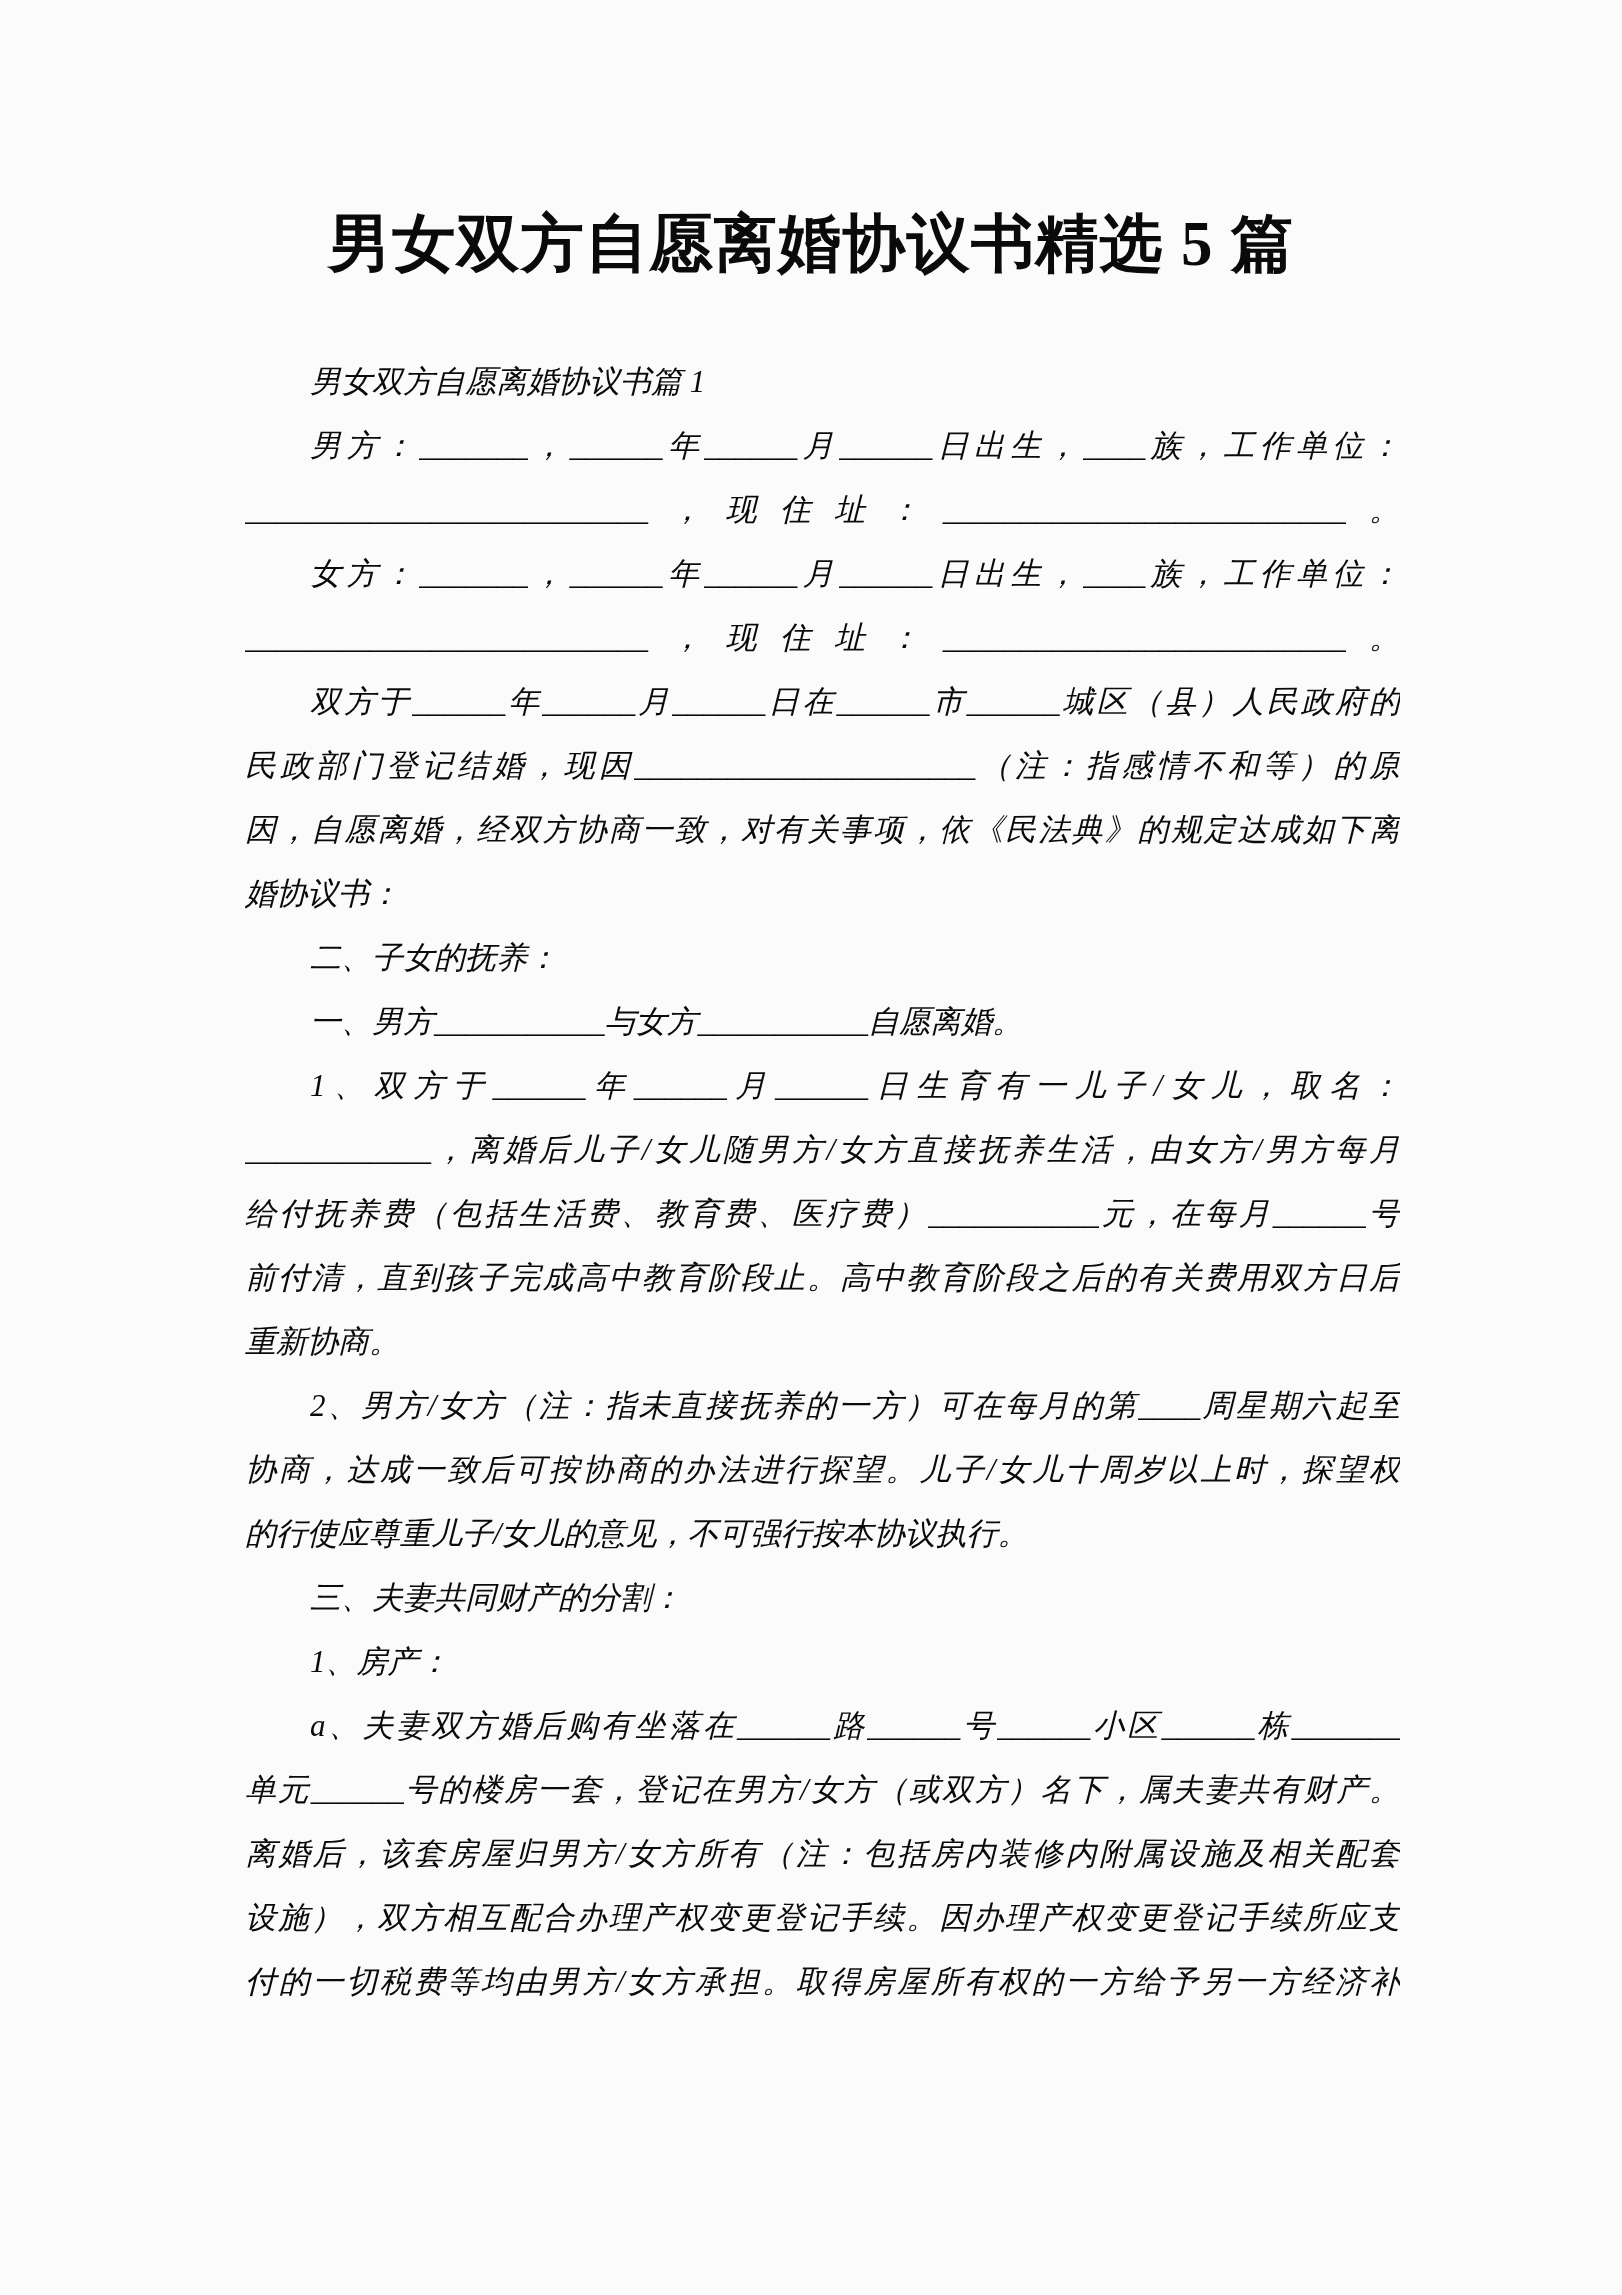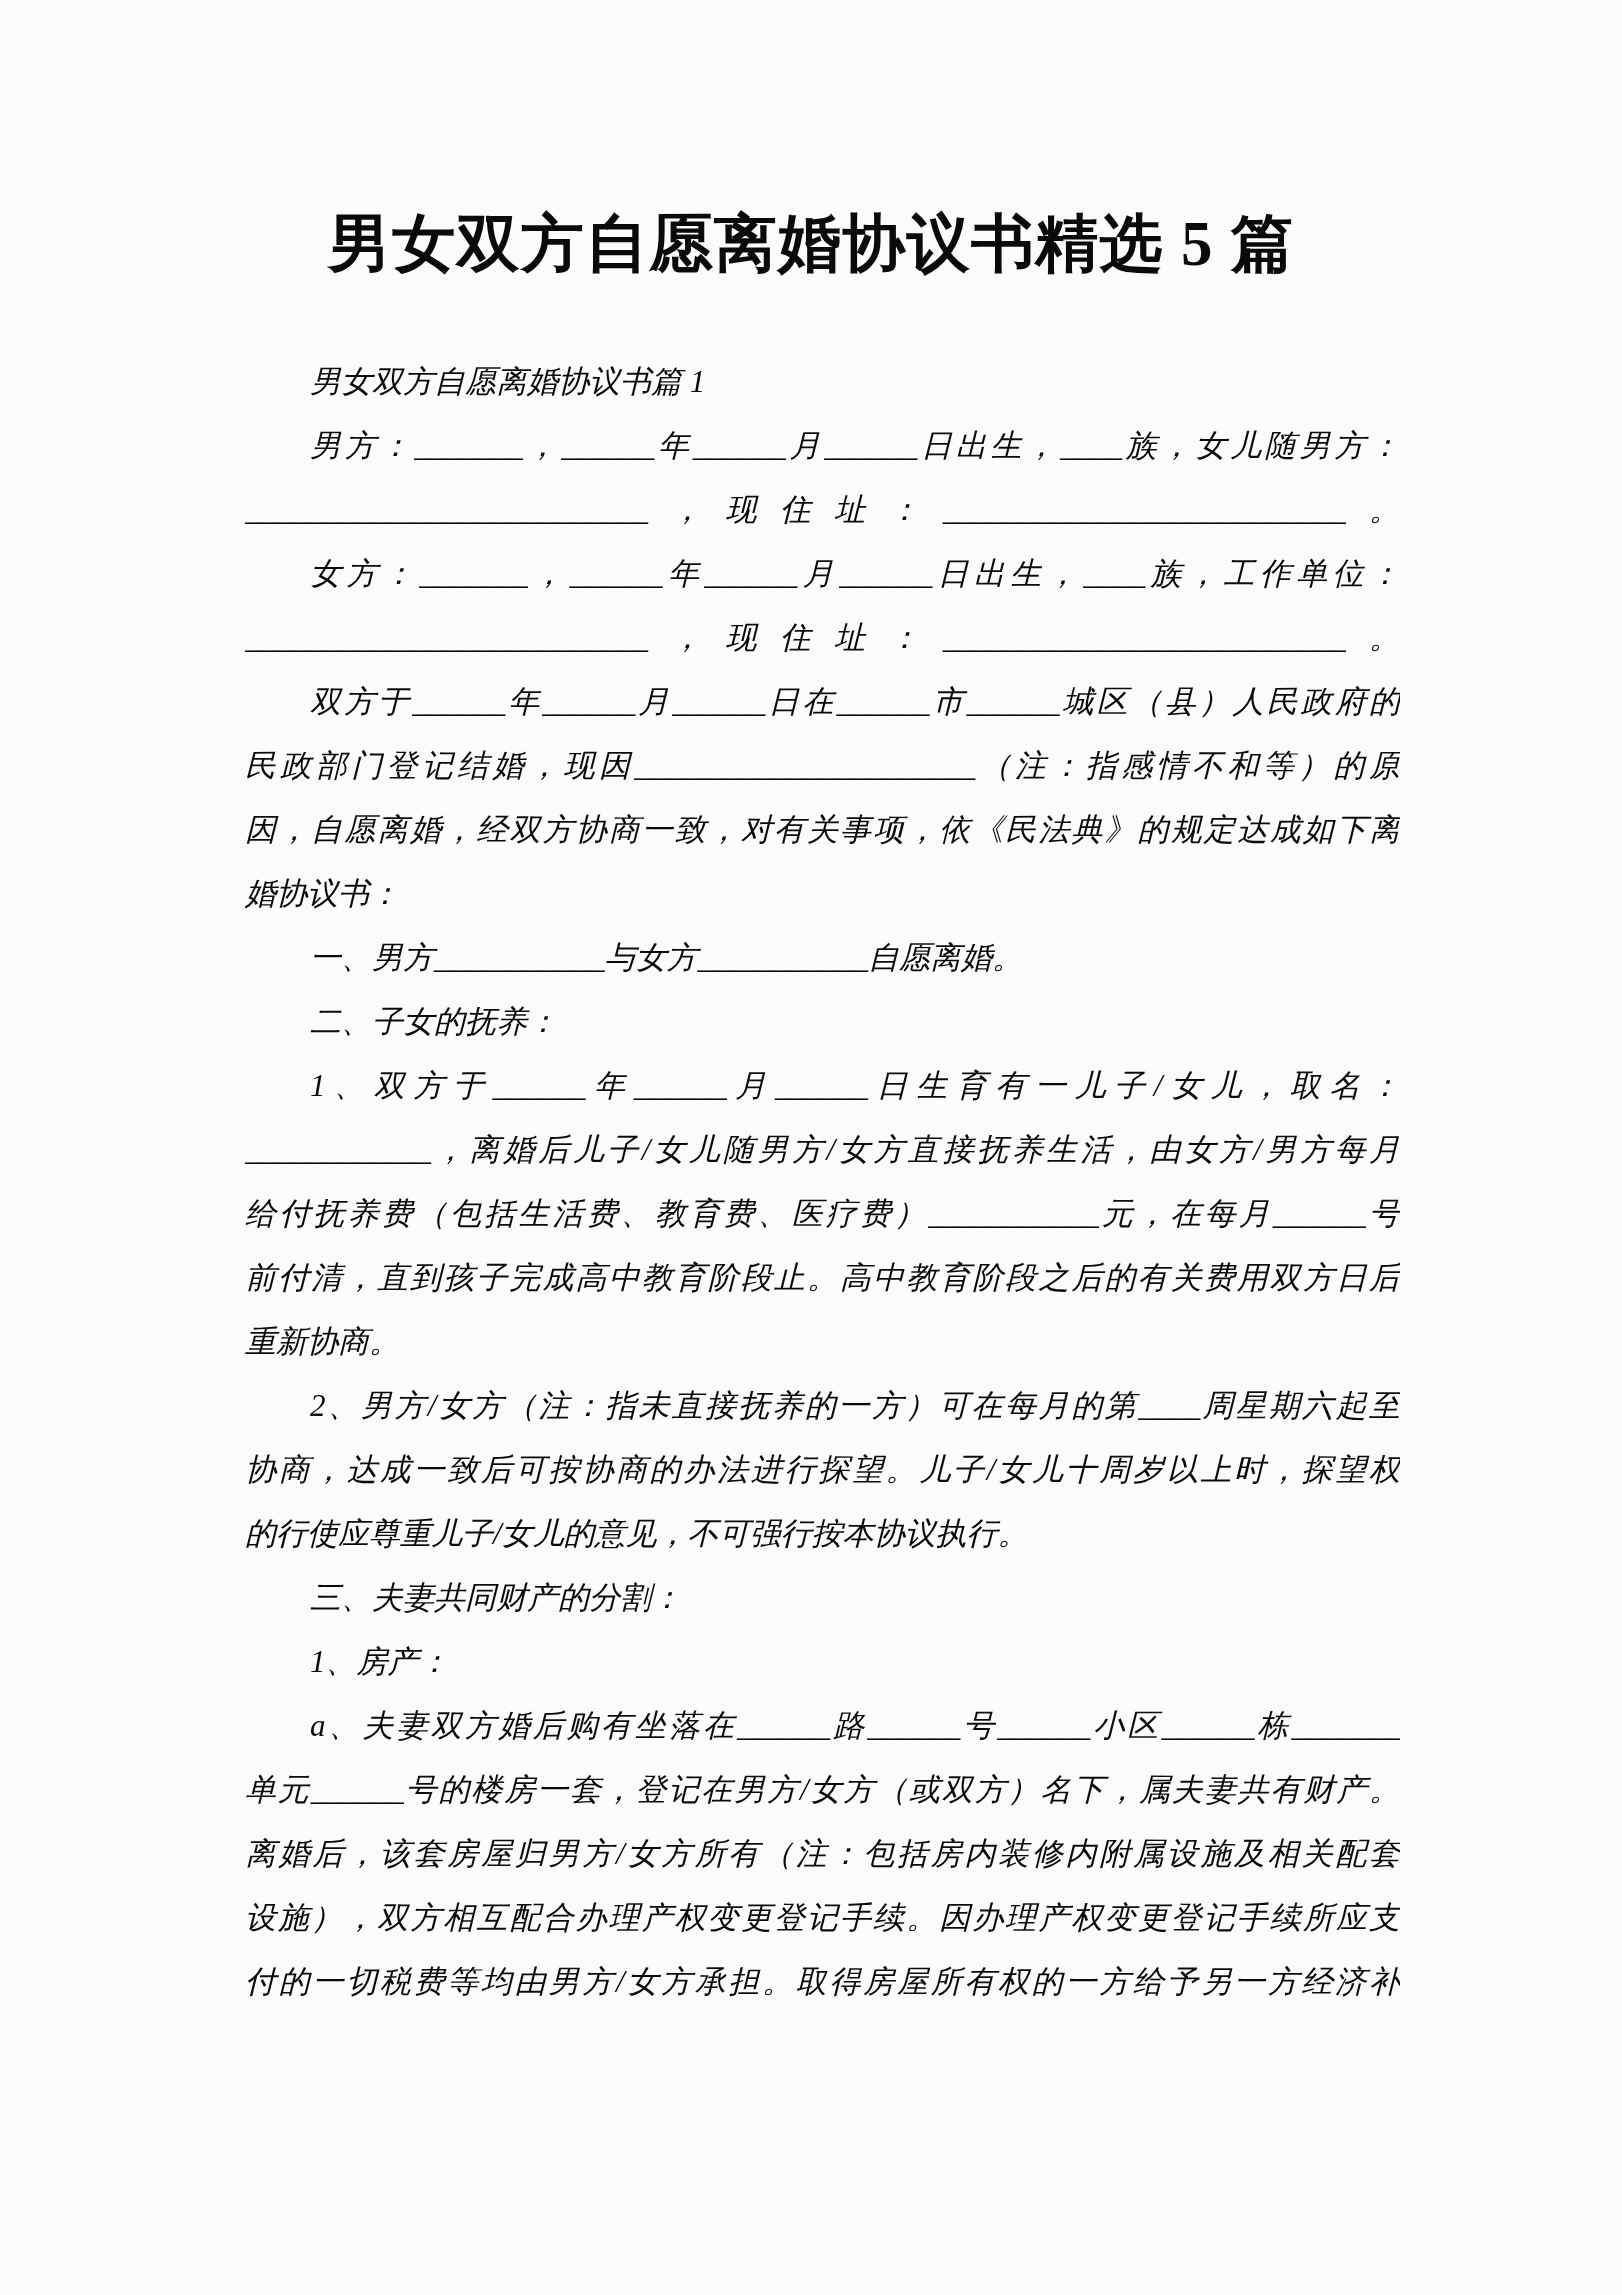--- a/index.html
+++ b/index.html
@@ -49,30 +49,30 @@
     text-align-last: justify;
   }
 </style>
 </head>
 <body>
 
 <div class="page">
   <div class="doc-title">男女双方自愿离婚协议书精选 5 篇</div>
   <div class="doc-body">
       <div class="line indent">男女双方自愿离婚协议书篇 1</div>
-      <div class="line indent justify">男方：_______，______年______月______日出生，____族，女儿随男方：</div>
+      <div class="line indent justify">男方：_______，______年______月______日出生，____族，工作单位：</div>
       <div class="line justify">__________________________，现住址：__________________________。</div>
       <div class="line indent justify">女方：_______，______年______月______日出生，____族，工作单位：</div>
       <div class="line justify">__________________________，现住址：__________________________。</div>
       <div class="line indent justify">双方于______年______月______日在______市______城区（县）人民政府的</div>
       <div class="line justify">民政部门登记结婚，现因______________________（注：指感情不和等）的原</div>
       <div class="line justify">因，自愿离婚，经双方协商一致，对有关事项，依《民法典》的规定达成如下离</div>
       <div class="line">婚协议书：</div>
+      <div class="line indent">二、子女的抚养：</div>
       <div class="line indent">一、男方___________与女方___________自愿离婚。</div>
-      <div class="line indent">二、子女的抚养：</div>
       <div class="line indent justify">1、双方于______年______月______日生育有一儿子/女儿，取名：</div>
       <div class="line justify">____________，离婚后儿子/女儿随男方/女方直接抚养生活，由女方/男方每月</div>
       <div class="line justify">给付抚养费（包括生活费、教育费、医疗费）___________元，在每月______号</div>
       <div class="line justify">前付清，直到孩子完成高中教育阶段止。高中教育阶段之后的有关费用双方日后</div>
       <div class="line">重新协商。</div>
       <div class="line indent justify">2、男方/女方（注：指未直接抚养的一方）可在每月的第____周星期六起至</div>
       <div class="line justify">协商，达成一致后可按协商的办法进行探望。儿子/女儿十周岁以上时，探望权</div>
       <div class="line">的行使应尊重儿子/女儿的意见，不可强行按本协议执行。</div>
       <div class="line indent">三、夫妻共同财产的分割：</div>
       <div class="line indent">1、房产：</div>

